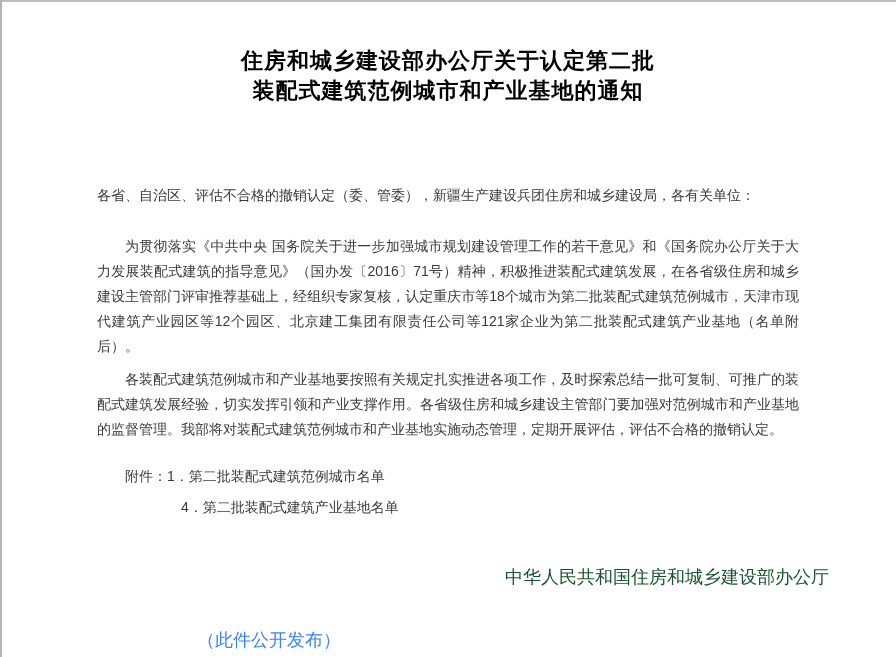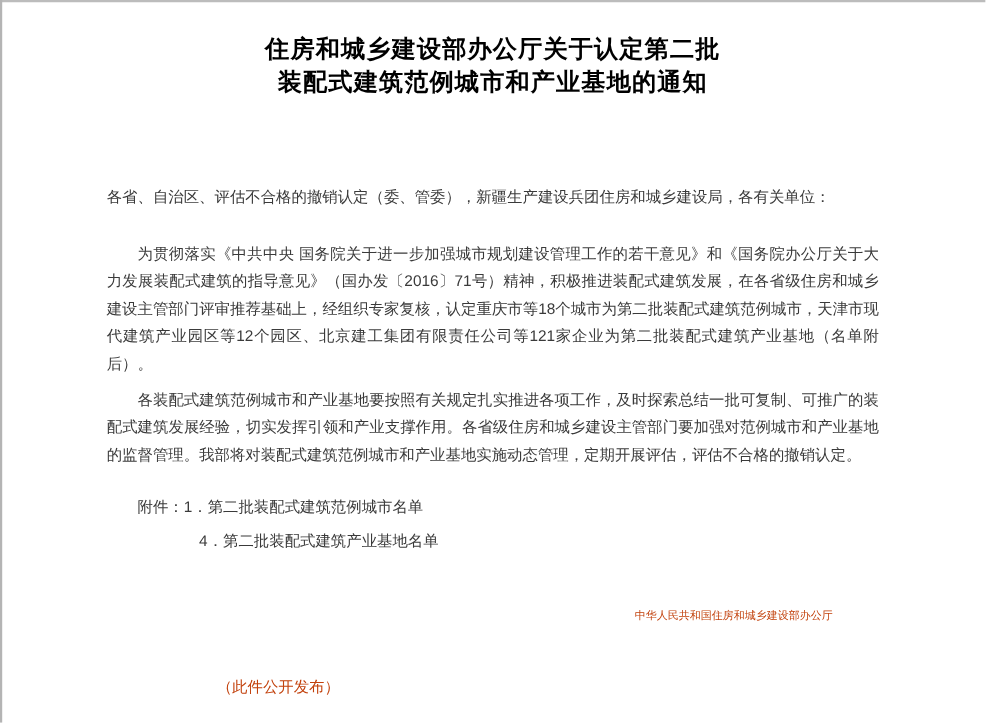--- a/index.html
+++ b/index.html
@@ -10,21 +10,21 @@
   .page {
     position: relative;
     width: 896px;
     height: 657px;
     background: #ffffff;
     box-shadow: inset 2px 0 0 #b4b4b4, inset 0 2px 0 #bcbcbc;
     overflow: hidden;
     font-family: "Liberation Sans", "DejaVu Sans", sans-serif;
   }
   .title {
-    padding-top: 30px;
+    padding-top: 46px;
     text-align: center;
     font-size: 22px;
     font-weight: bold;
     line-height: 30px;
     color: #000000;
     letter-spacing: 1px;
   }
   .content {
     width: 702px;
     margin: 0 0 0 97px;
@@ -48,31 +48,31 @@
   }
   .attach-line2 {
     margin-top: 6px;
     padding-left: 84px;
   }
   .signature {
     margin-top: 42px;
     margin-left: 370px;
     width: 400px;
     text-align: center;
-    font-size: 10px;
+    font-size: 18px;
     line-height: 30px;
-    color: #c2410c;
+    color: #14532d;
     font-family: Liberation Serif, serif;
   }
   .footer-note {
     margin-top: 36px;
     margin-left: 100px;
-    font-size: 14px;
+    font-size: 18px;
     line-height: 25px;
-    color: #c2410c;
+    color: #3b82f6;
   }
 </style>
 </head>
 <body>
 
 <div class="page">
 
   <div class="title">
     <div>住房和城乡建设部办公厅关于认定第二批</div>
     <div>装配式建筑范例城市和产业基地的通知</div>

